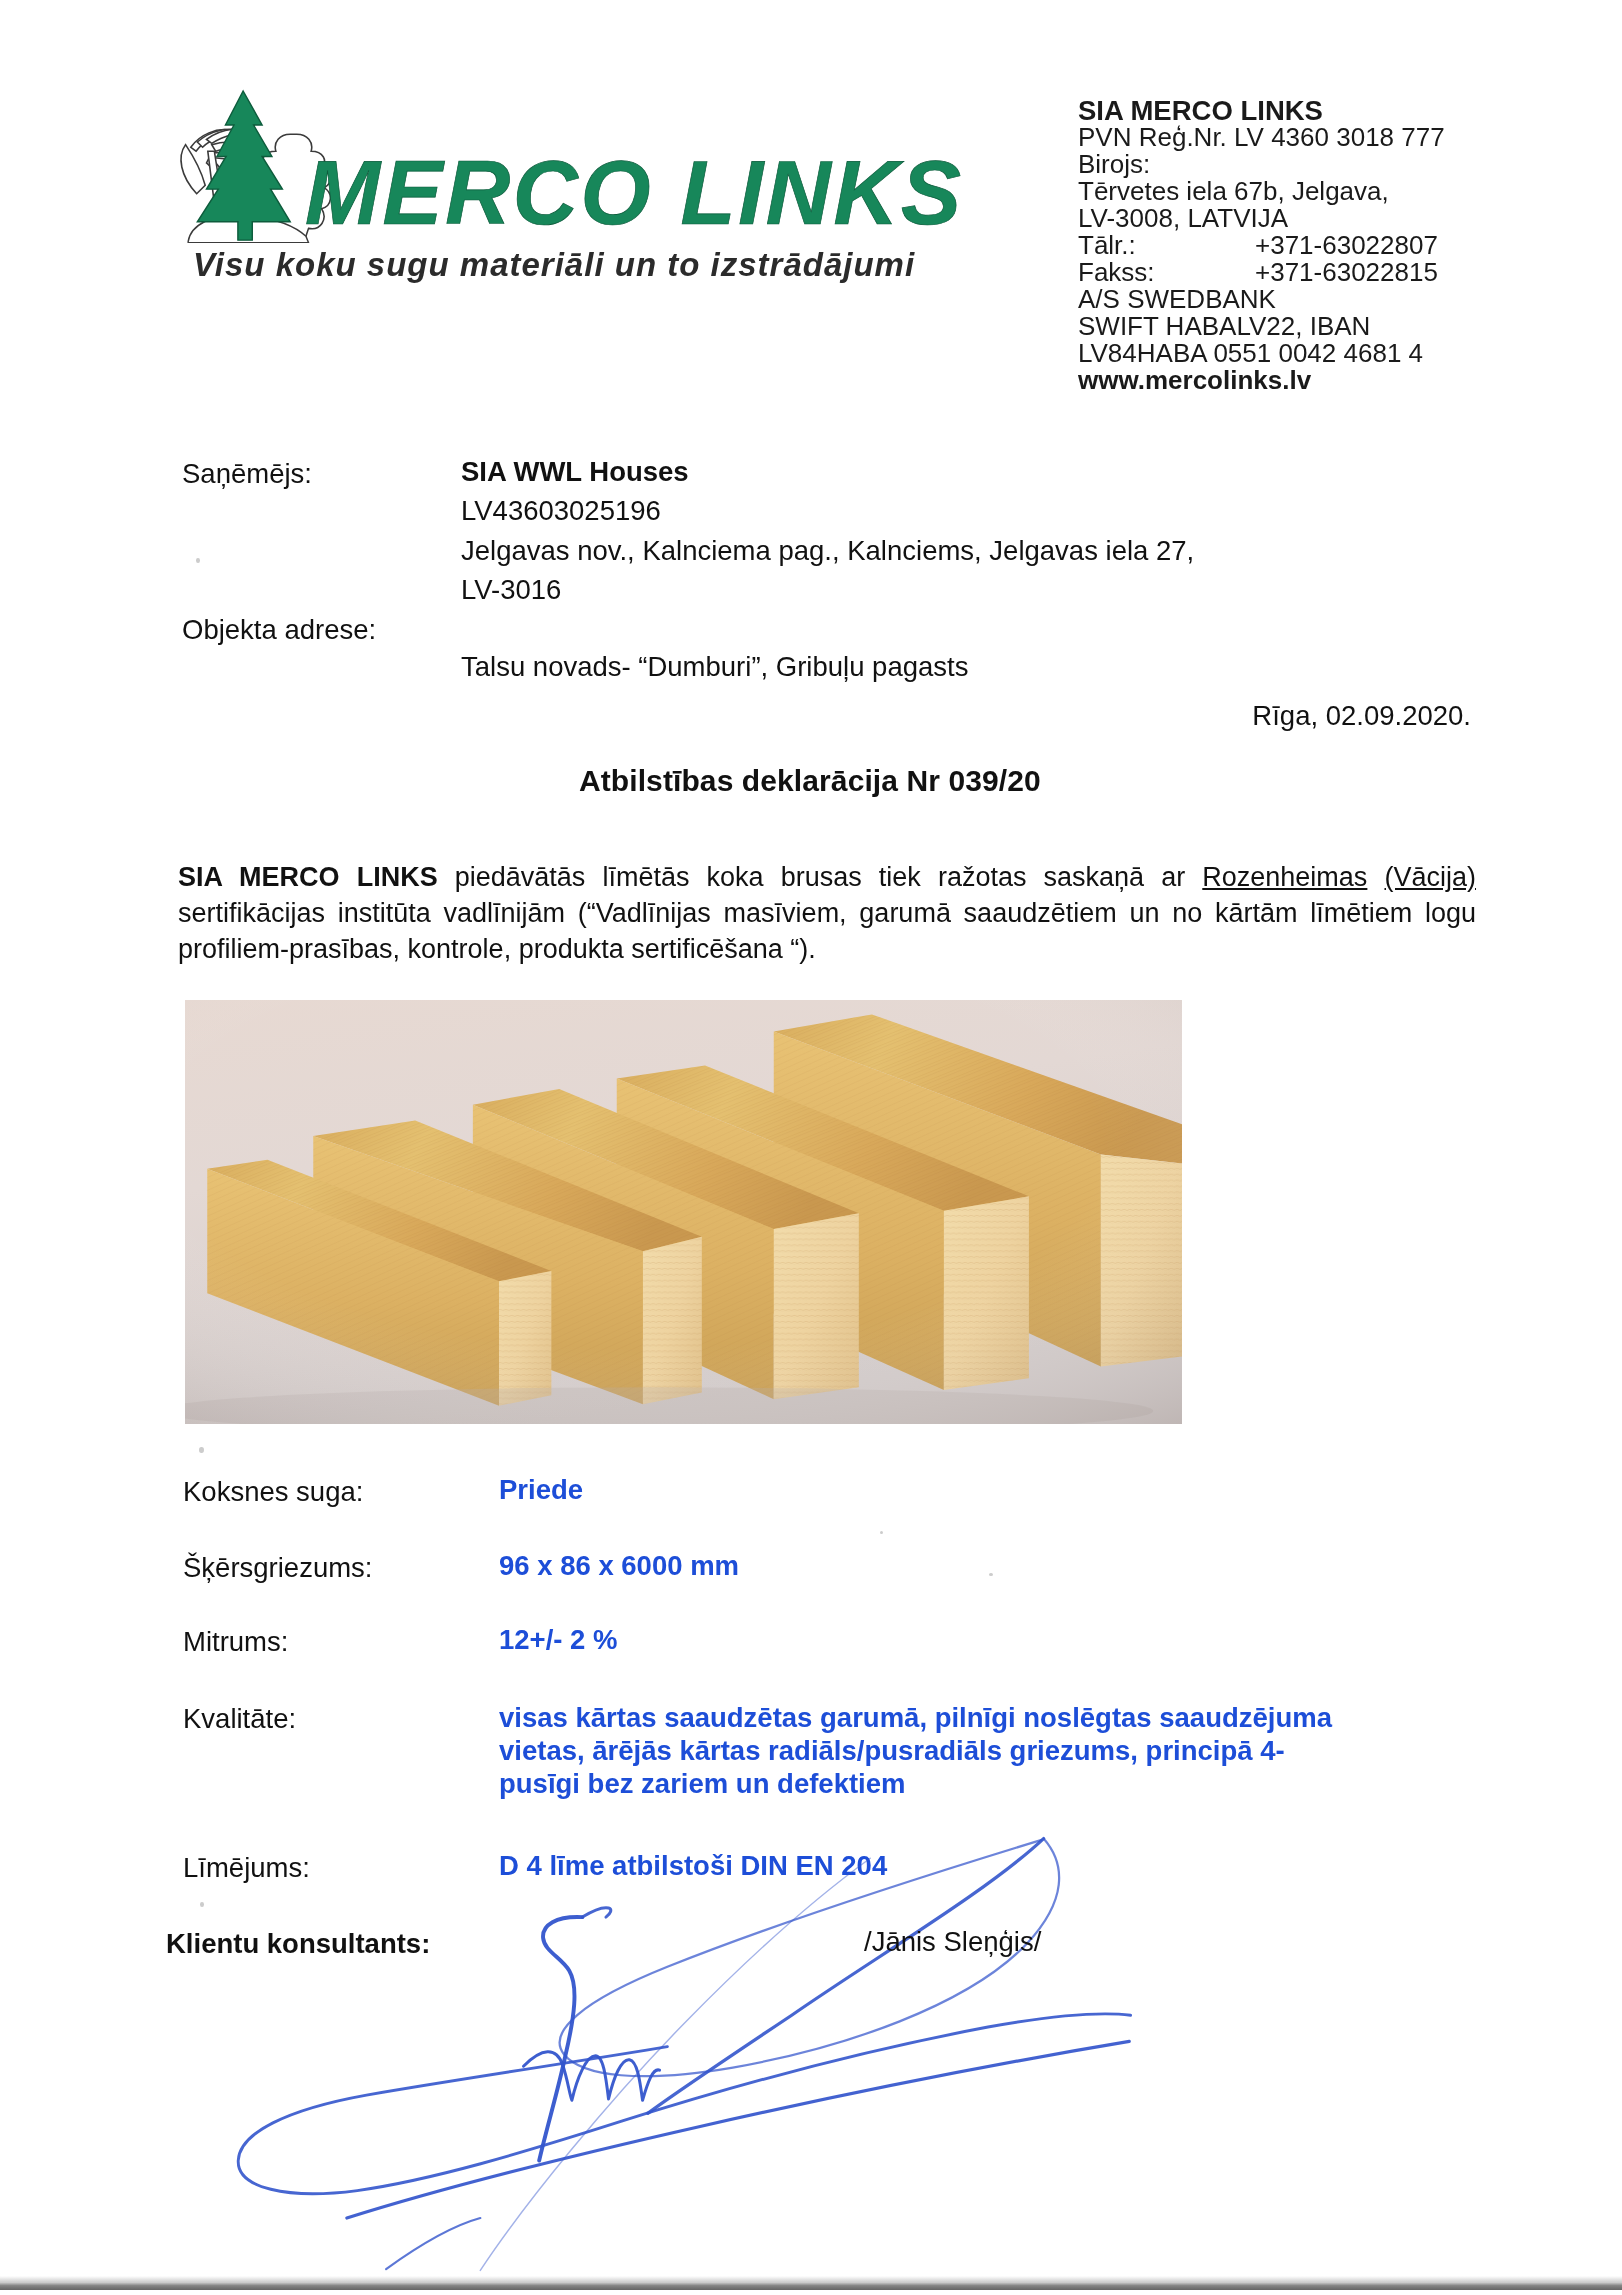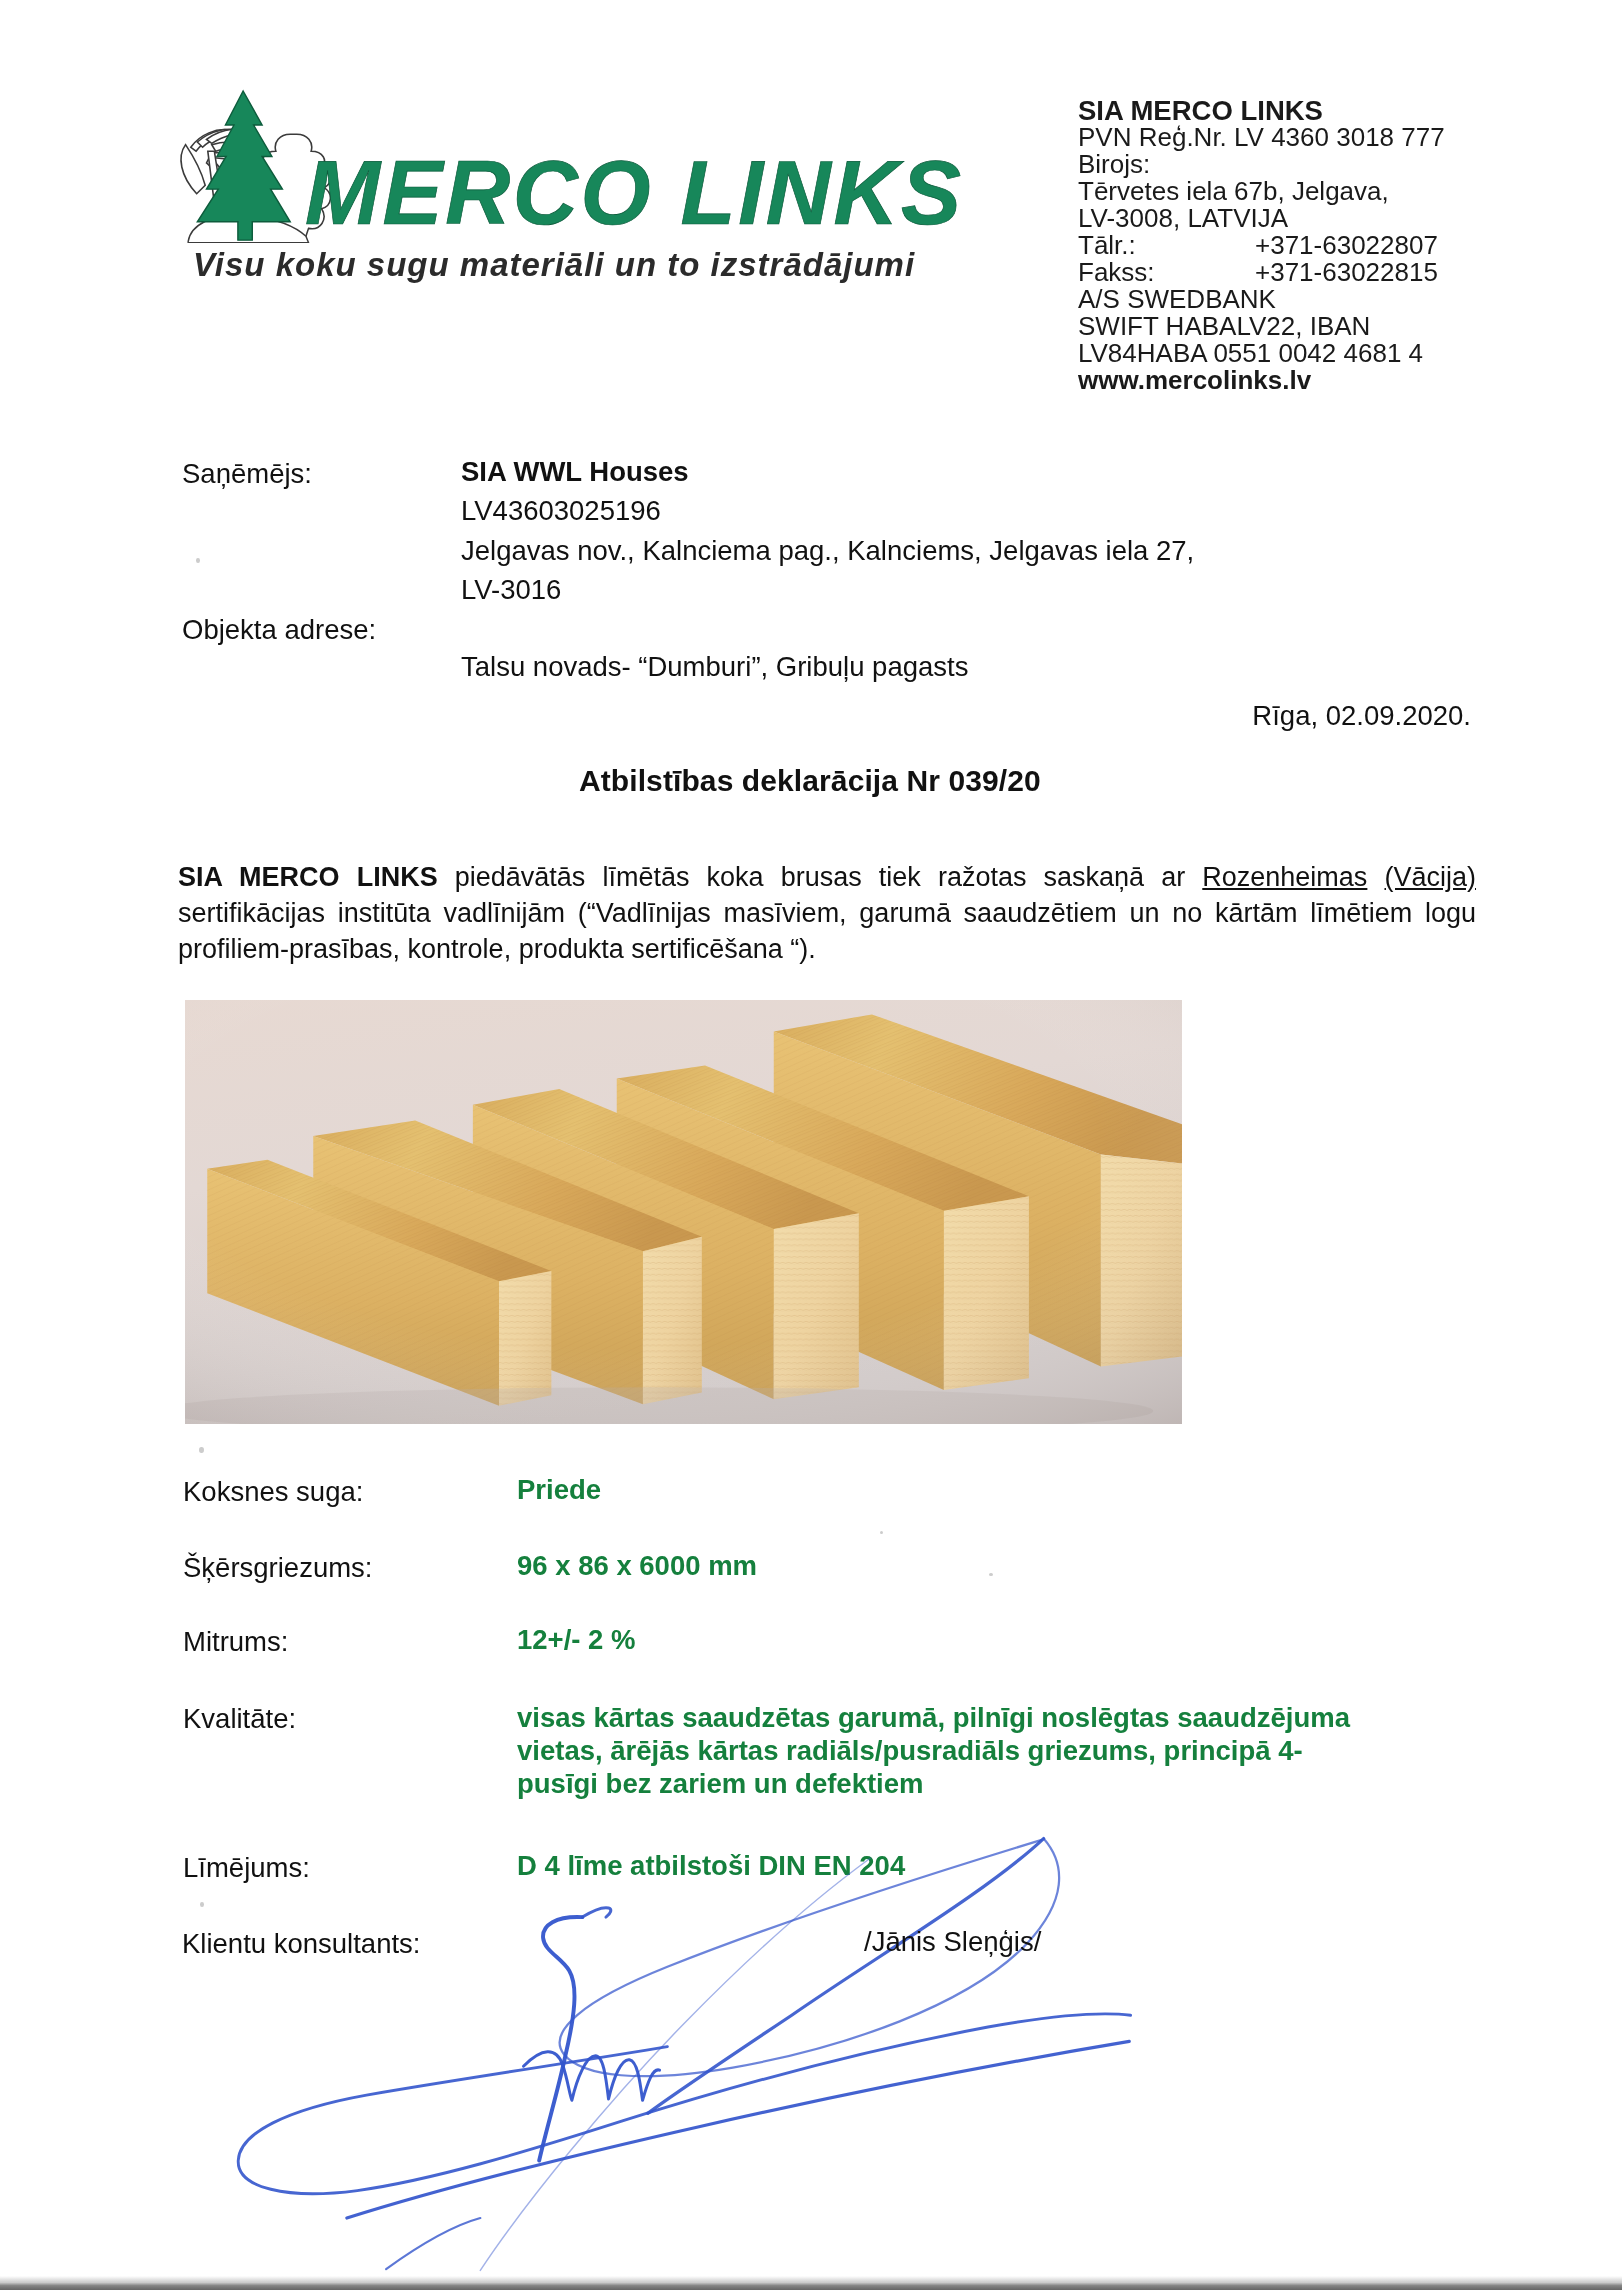--- a/index.html
+++ b/index.html
@@ -149,24 +149,24 @@
   
   .spec-label {
     position: absolute;
     left: 183px;
     font-size: 27.5px;
     color: #111;
     white-space: nowrap;
   }
   .spec-value {
     position: absolute;
-    left: 517px;
+    left: 499px;
     font-size: 27.5px;
     font-weight: bold;
-    color: #15803d;
+    color: #1d4ed8;
     white-space: nowrap;
   }
   .spec-value.multi { white-space: normal; width: 851px; line-height: 33px; }
 
   
   #signature-ink {
     position: absolute;
     left: 216px;
     top: 1760px;
     width: 929px;
@@ -426,21 +426,21 @@
 
         <path d="M200 700 C 320 662, 520 610, 740 560 C 960 510, 1180 466, 1396 430" stroke-width="4.8" opacity="0.92"></path>
 
         <path d="M404 780 C 470 680, 600 520, 720 398 C 820 296, 920 208, 1000 150" stroke-width="2.2" opacity="0.45"></path>
 
         <path d="M260 778 C 310 742, 360 712, 404 700" stroke-width="3.4" opacity="0.8"></path>
       </g>
     </svg>
   </div>
 
-  <div class="field-label" style="left:182px; top:1928px;">Klientu konsultants:</div>
+  <div class="field-label" style="left:166px; top:1928px;font-weight:bold;">Klientu konsultants:</div>
   <div class="field-value" style="left:864px; top:1926px;">/Jānis Sleņģis/</div>
 
   <div class="speck" style="left:199px; top:1447px; width:4.6px; height:5.9px;"></div>
   <div class="speck" style="left:196px; top:558px; width:3.9px; height:4.6px;"></div>
   <div class="speck" style="left:200px; top:1902px; width:3.9px; height:4.6px;"></div>
   <div class="speck" style="left:880px; top:1531px; width:3.3px; height:3.3px;"></div>
   <div class="speck" style="left:989px; top:1573px; width:3.9px; height:3.3px;"></div>
 
   <div id="scan-edge-2"></div>
   <div id="scan-edge"></div>

